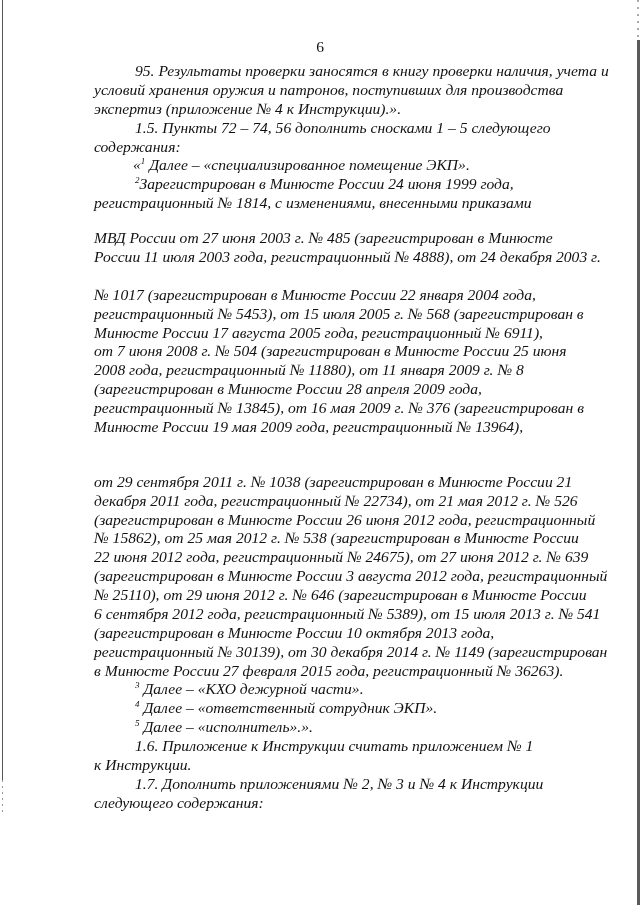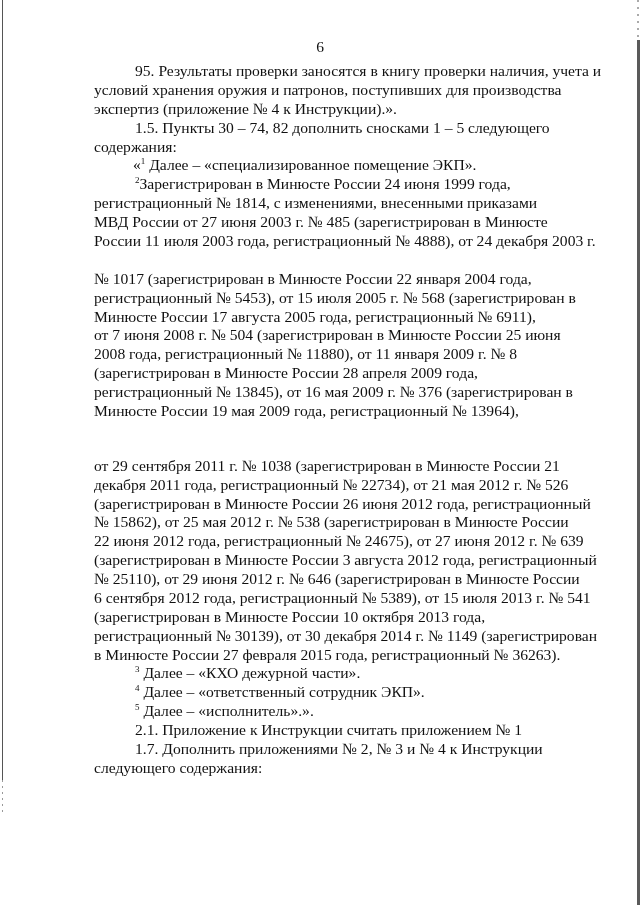--- a/index.html
+++ b/index.html
@@ -24,21 +24,21 @@
     position: absolute; right: 1px; top: 0; width: 2px; height: 40px;
     background: repeating-linear-gradient(#aaa 0 2px, transparent 2px 7px);
   }
   .page-number {
     position: absolute; left: 0; width: 640px; top: 38px;
     text-align: center;
     font-family: "Liberation Serif", serif; font-size: 15.5px; color: #111;
   }
   .body-text {
     position: absolute; left: 94px; top: 62px; width: 489px;
-    font-family: "Liberation Serif", serif; font-size: 15.6px; color: #111;
+    font-family: "Liberation Serif", serif; font-size: 15.6px; color: #111; font-style: italic;
   }
   .line {
     height: 18.88px; line-height: 18.88px;
     white-space: nowrap; overflow: visible;
     text-align: justify; text-align-last: justify;
   }
   .line.last { text-align-last: left; }
   .line.indent { padding-left: 41px; }
   .line.indent2 { padding-left: 39px; }
   sup { font-size: 9px; line-height: 0; vertical-align: 6px; }
@@ -56,32 +56,32 @@
 
   <div class="body-text">
 
     <div>
       <div class="line indent" style="white-space: nowrap; word-spacing: 0px; text-align-last: left; text-align: left;">95. Результаты проверки заносятся в книгу проверки наличия, учета и</div>
       <div class="line" style="white-space: nowrap; word-spacing: 0px; text-align-last: left; text-align: left;">условий хранения оружия и патронов, поступивших для производства</div>
       <div class="line last">экспертиз (приложение № 4 к Инструкции).».</div>
     </div>
 
     <div>
-      <div class="line indent" style="white-space: nowrap; word-spacing: 0px; text-align-last: left; text-align: left;">1.5. Пункты 30 – 74, 82 дополнить сносками 1 – 5 следующего</div>
+      <div class="line indent" style="white-space: nowrap; word-spacing: 0px; text-align-last: left; text-align: left;">1.5. Пункты 72 – 74, 56 дополнить сносками 1 – 5 следующего</div>
       <div class="line last">содержания:</div>
     </div>
 
     <div>
       <div class="line indent2 last"><span>«</span><sup>1</sup> <span>Далее – «специализированное помещение ЭКП».</span></div>
     </div>
 
     <div>
       <div class="line indent" style="white-space: nowrap; word-spacing: 0px; text-align-last: left; text-align: left;"><sup>2</sup><span>Зарегистрирован в Минюсте России 24 июня 1999 года,</span></div>
       <div class="line" style="white-space: nowrap; word-spacing: 0px; text-align-last: left; text-align: left;">регистрационный № 1814, с изменениями, внесенными приказами</div>
-      <div class="line" style="white-space: nowrap; word-spacing: 0px; text-align-last: left; text-align: left;">МВД России от 27 июня 2003 г. № 485 (зарегистрирован в Минюсте</div>
+      <div class="line" style="white-space: nowrap; word-spacing: 0px; text-align-last: left; text-align: left; margin-top: 16px;">МВД России от 27 июня 2003 г. № 485 (зарегистрирован в Минюсте</div>
       <div class="line" style="white-space: nowrap; word-spacing: 0px; text-align-last: left; text-align: left;">России 11 июля 2003 года, регистрационный № 4888), от 24 декабря 2003 г.</div>
       <div class="line" style="white-space: nowrap; word-spacing: 0px; text-align-last: left; text-align: left; margin-top: 19px;">№ 1017 (зарегистрирован в Минюсте России 22 января 2004 года,</div>
       <div class="line" style="white-space: nowrap; word-spacing: 0px; text-align-last: left; text-align: left;">регистрационный № 5453), от 15 июля 2005 г. № 568 (зарегистрирован в</div>
       <div class="line" style="white-space: nowrap; word-spacing: 0px; text-align-last: left; text-align: right;">Минюсте России 17 августа 2005 года, регистрационный № 6911),</div>
       <div class="line" style="white-space: nowrap; word-spacing: 0px; text-align-last: left; text-align: left;">от 7 июня 2008 г. № 504 (зарегистрирован в Минюсте России 25 июня</div>
       <div class="line" style="white-space: nowrap; word-spacing: 0px; text-align-last: left; text-align: left;">2008 года, регистрационный № 11880), от 11 января 2009 г. № 8</div>
       <div class="line" style="white-space: nowrap; word-spacing: 0px; text-align-last: left; text-align: left;">(зарегистрирован в Минюсте России 28 апреля 2009 года,</div>
       <div class="line" style="white-space: nowrap; word-spacing: 0px; text-align-last: left; text-align: left;">регистрационный № 13845), от 16 мая 2009 г. № 376 (зарегистрирован в</div>
       <div class="line" style="white-space: nowrap; word-spacing: 0px; text-align-last: left; text-align: left;">Минюсте России 19 мая 2009 года, регистрационный № 13964),</div>
       <div class="line" style="white-space: nowrap; word-spacing: 0px; text-align-last: left; text-align: left; margin-top: 36px;">от 29 сентября 2011 г. № 1038 (зарегистрирован в Минюсте России 21</div>
@@ -101,21 +101,22 @@
       <div class="line indent last"><sup>3</sup> <span>Далее – «КХО дежурной части».</span></div>
     </div>
     <div>
       <div class="line indent last"><sup>4</sup> <span>Далее – «ответственный сотрудник ЭКП».</span></div>
     </div>
     <div>
       <div class="line indent last"><sup>5</sup> <span>Далее – «исполнитель».».</span></div>
     </div>
 
     <div>
-      <div class="line indent" style="white-space: nowrap; word-spacing: 0px; text-align-last: left; text-align: left;">2.1. Приложение к Инструкции считать приложением № 1</div>
+      <div class="line indent" style="white-space: nowrap; word-spacing: 0px; text-align-last: left; text-align: left;">1.6. Приложение к Инструкции считать приложением № 1</div>
+      <div class="line last">к Инструкции.</div>
     </div>
 
     <div>
       <div class="line indent" style="white-space: nowrap; word-spacing: 0px; text-align-last: left; text-align: left;">1.7. Дополнить приложениями № 2, № 3 и № 4 к Инструкции</div>
       <div class="line last">следующего содержания:</div>
     </div>
 
   </div>
 </div>
 

